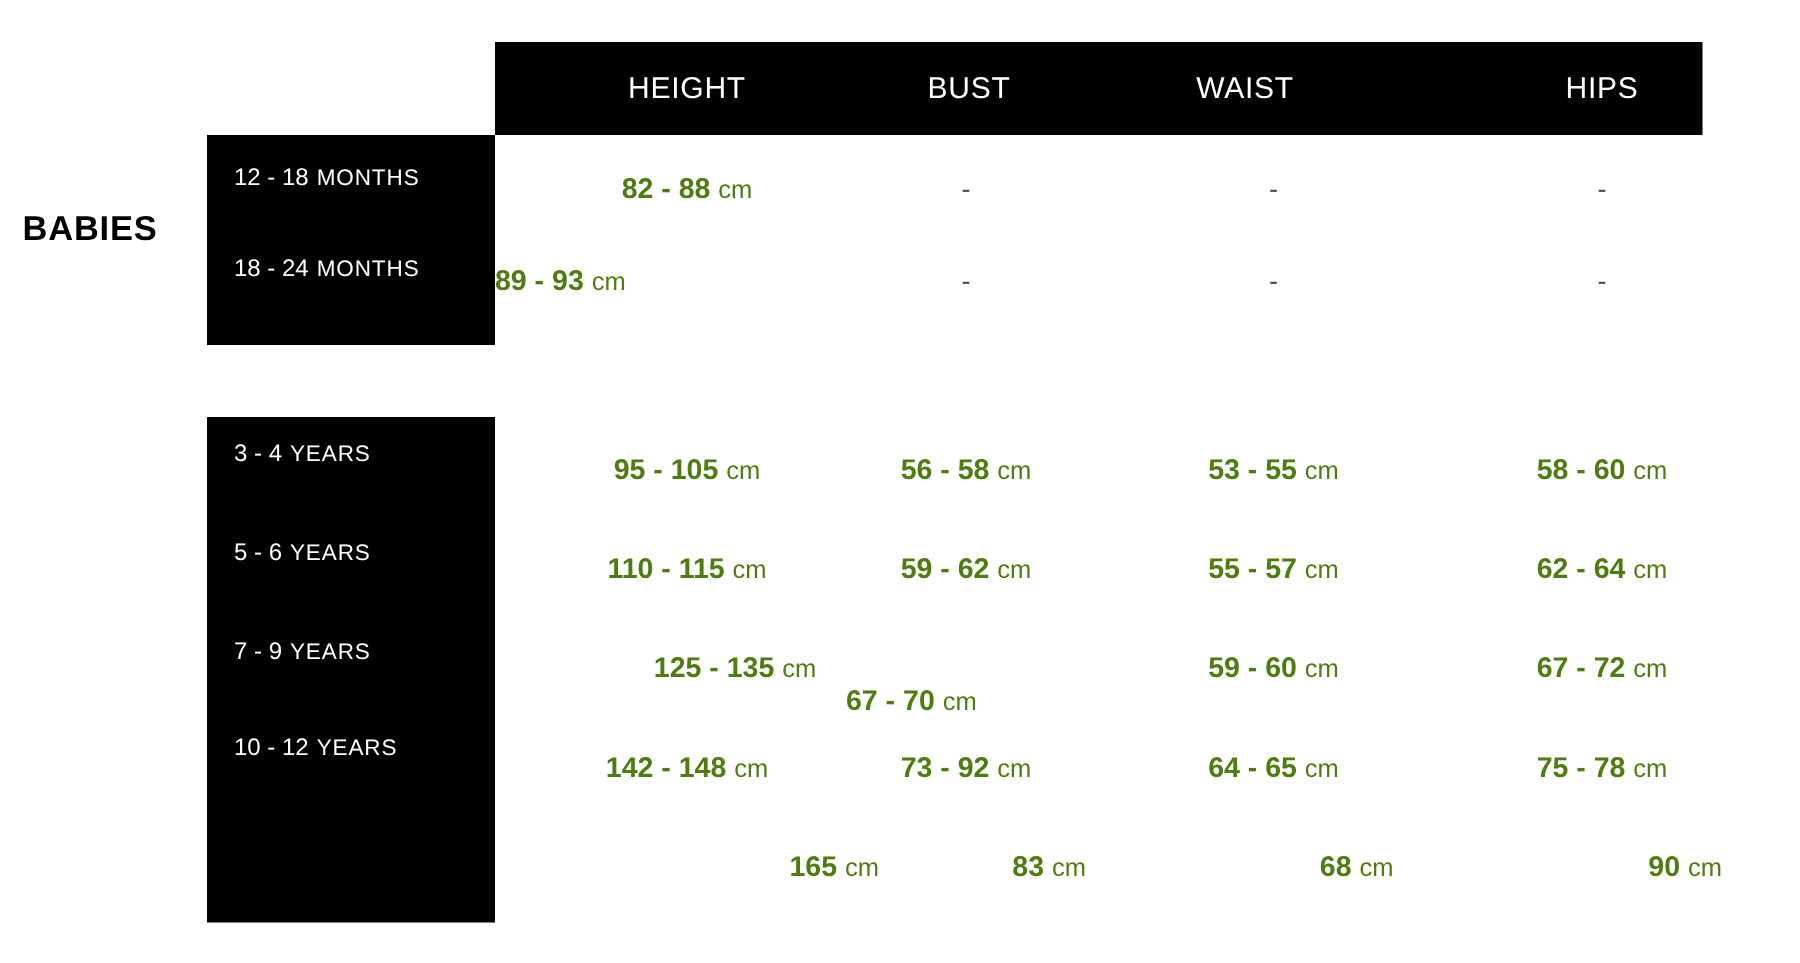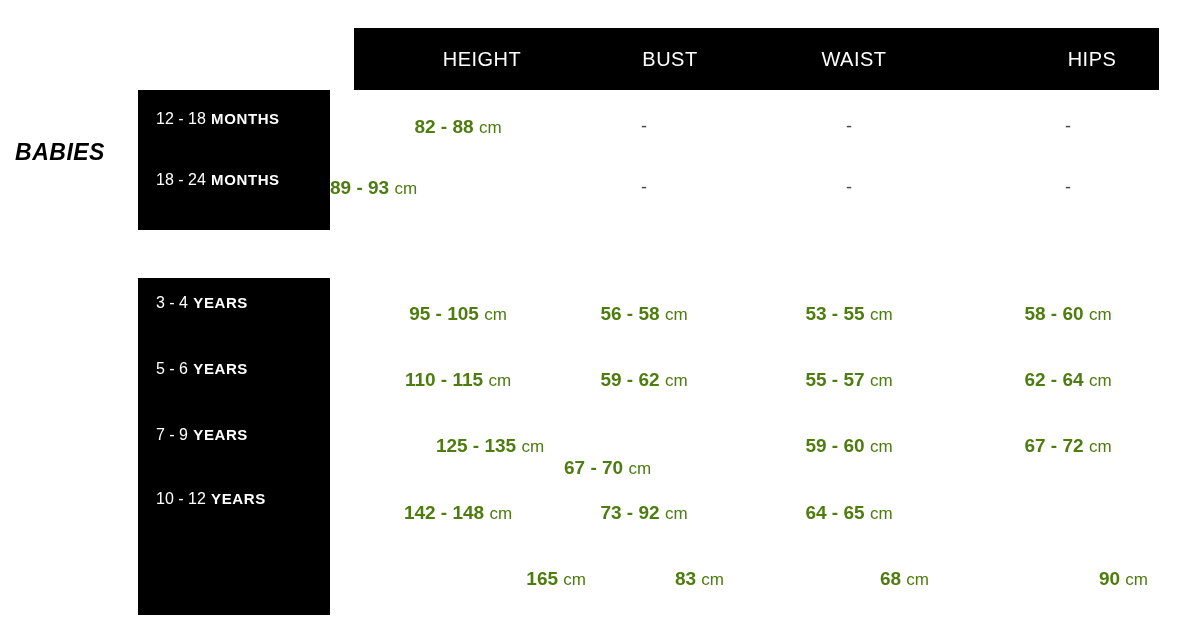--- a/index.html
+++ b/index.html
@@ -25,21 +25,20 @@
   }
 
   
   .header-bar {
     position: absolute;
     left: 330px;
     top: 28px;
     width: 805px;
     height: 62px;
     background: #000000;
-    margin-left: 24px;
   }
   .header-cell {
     position: absolute;
     top: 0;
     height: 62px;
     line-height: 62px;
     color: #ffffff;
     font-size: 20px;
     letter-spacing: 0.5px;
     text-align: center;
@@ -56,21 +55,20 @@
   .children-block { top: 278px; height: 337px; }
 
   
   .group-name {
     position: absolute;
     left: 0;
     width: 120px;
     text-align: center;
     color: #000000;
     font-weight: bold;
-    font-style: italic;
     font-size: 23px;
     letter-spacing: 0.5px;
     line-height: 1.15;
   }
   .group-name-babies { top: 139px; }
   .group-name-children { top: 420px; }
 
   
   .size-label {
     position: absolute;
@@ -78,21 +76,21 @@
     width: 192px;
     color: #ffffff;
     font-size: 19px;
     white-space: nowrap;
   }
   .size-label .num {
     font-weight: normal;
     font-size: 16px;
   }
   .size-label .unit {
-    font-weight: bold;
+    font-weight: normal;
     font-size: 15px;
     letter-spacing: 0.6px;
     text-align: right;
   }
   .size-inner {
     display: block;
     padding-left: 18px;
   }
 
   
@@ -245,20 +243,24 @@
     <span class="u">cm</span>
   </div>
   <div class="meas" style="left:564px; width:160px; text-align:center; top:502px;">
     <span class="v">73 - 92</span>
     <span class="u">cm</span>
   </div>
   <div class="meas" style="left:769px; width:160px; text-align:center; top:502px;">
     <span class="v">64 - 65</span>
     <span class="u">cm</span>
   </div>
+  <div class="meas" style="left:988px; width:160px; text-align:center; top:502px;">
+    <span class="v">75 - 78</span>
+    <span class="u">cm</span>
+  </div>
 
   <div class="meas" style="left:330px; width:256px; text-align:right; top:568px;">
     <span class="v">165</span>
     <span class="u">cm</span>
   </div>
   <div class="meas" style="left:564px; width:160px; text-align:right; top:568px;">
     <span class="v">83</span>
     <span class="u">cm</span>
   </div>
   <div class="meas" style="left:769px; width:160px; text-align:right; top:568px;">

